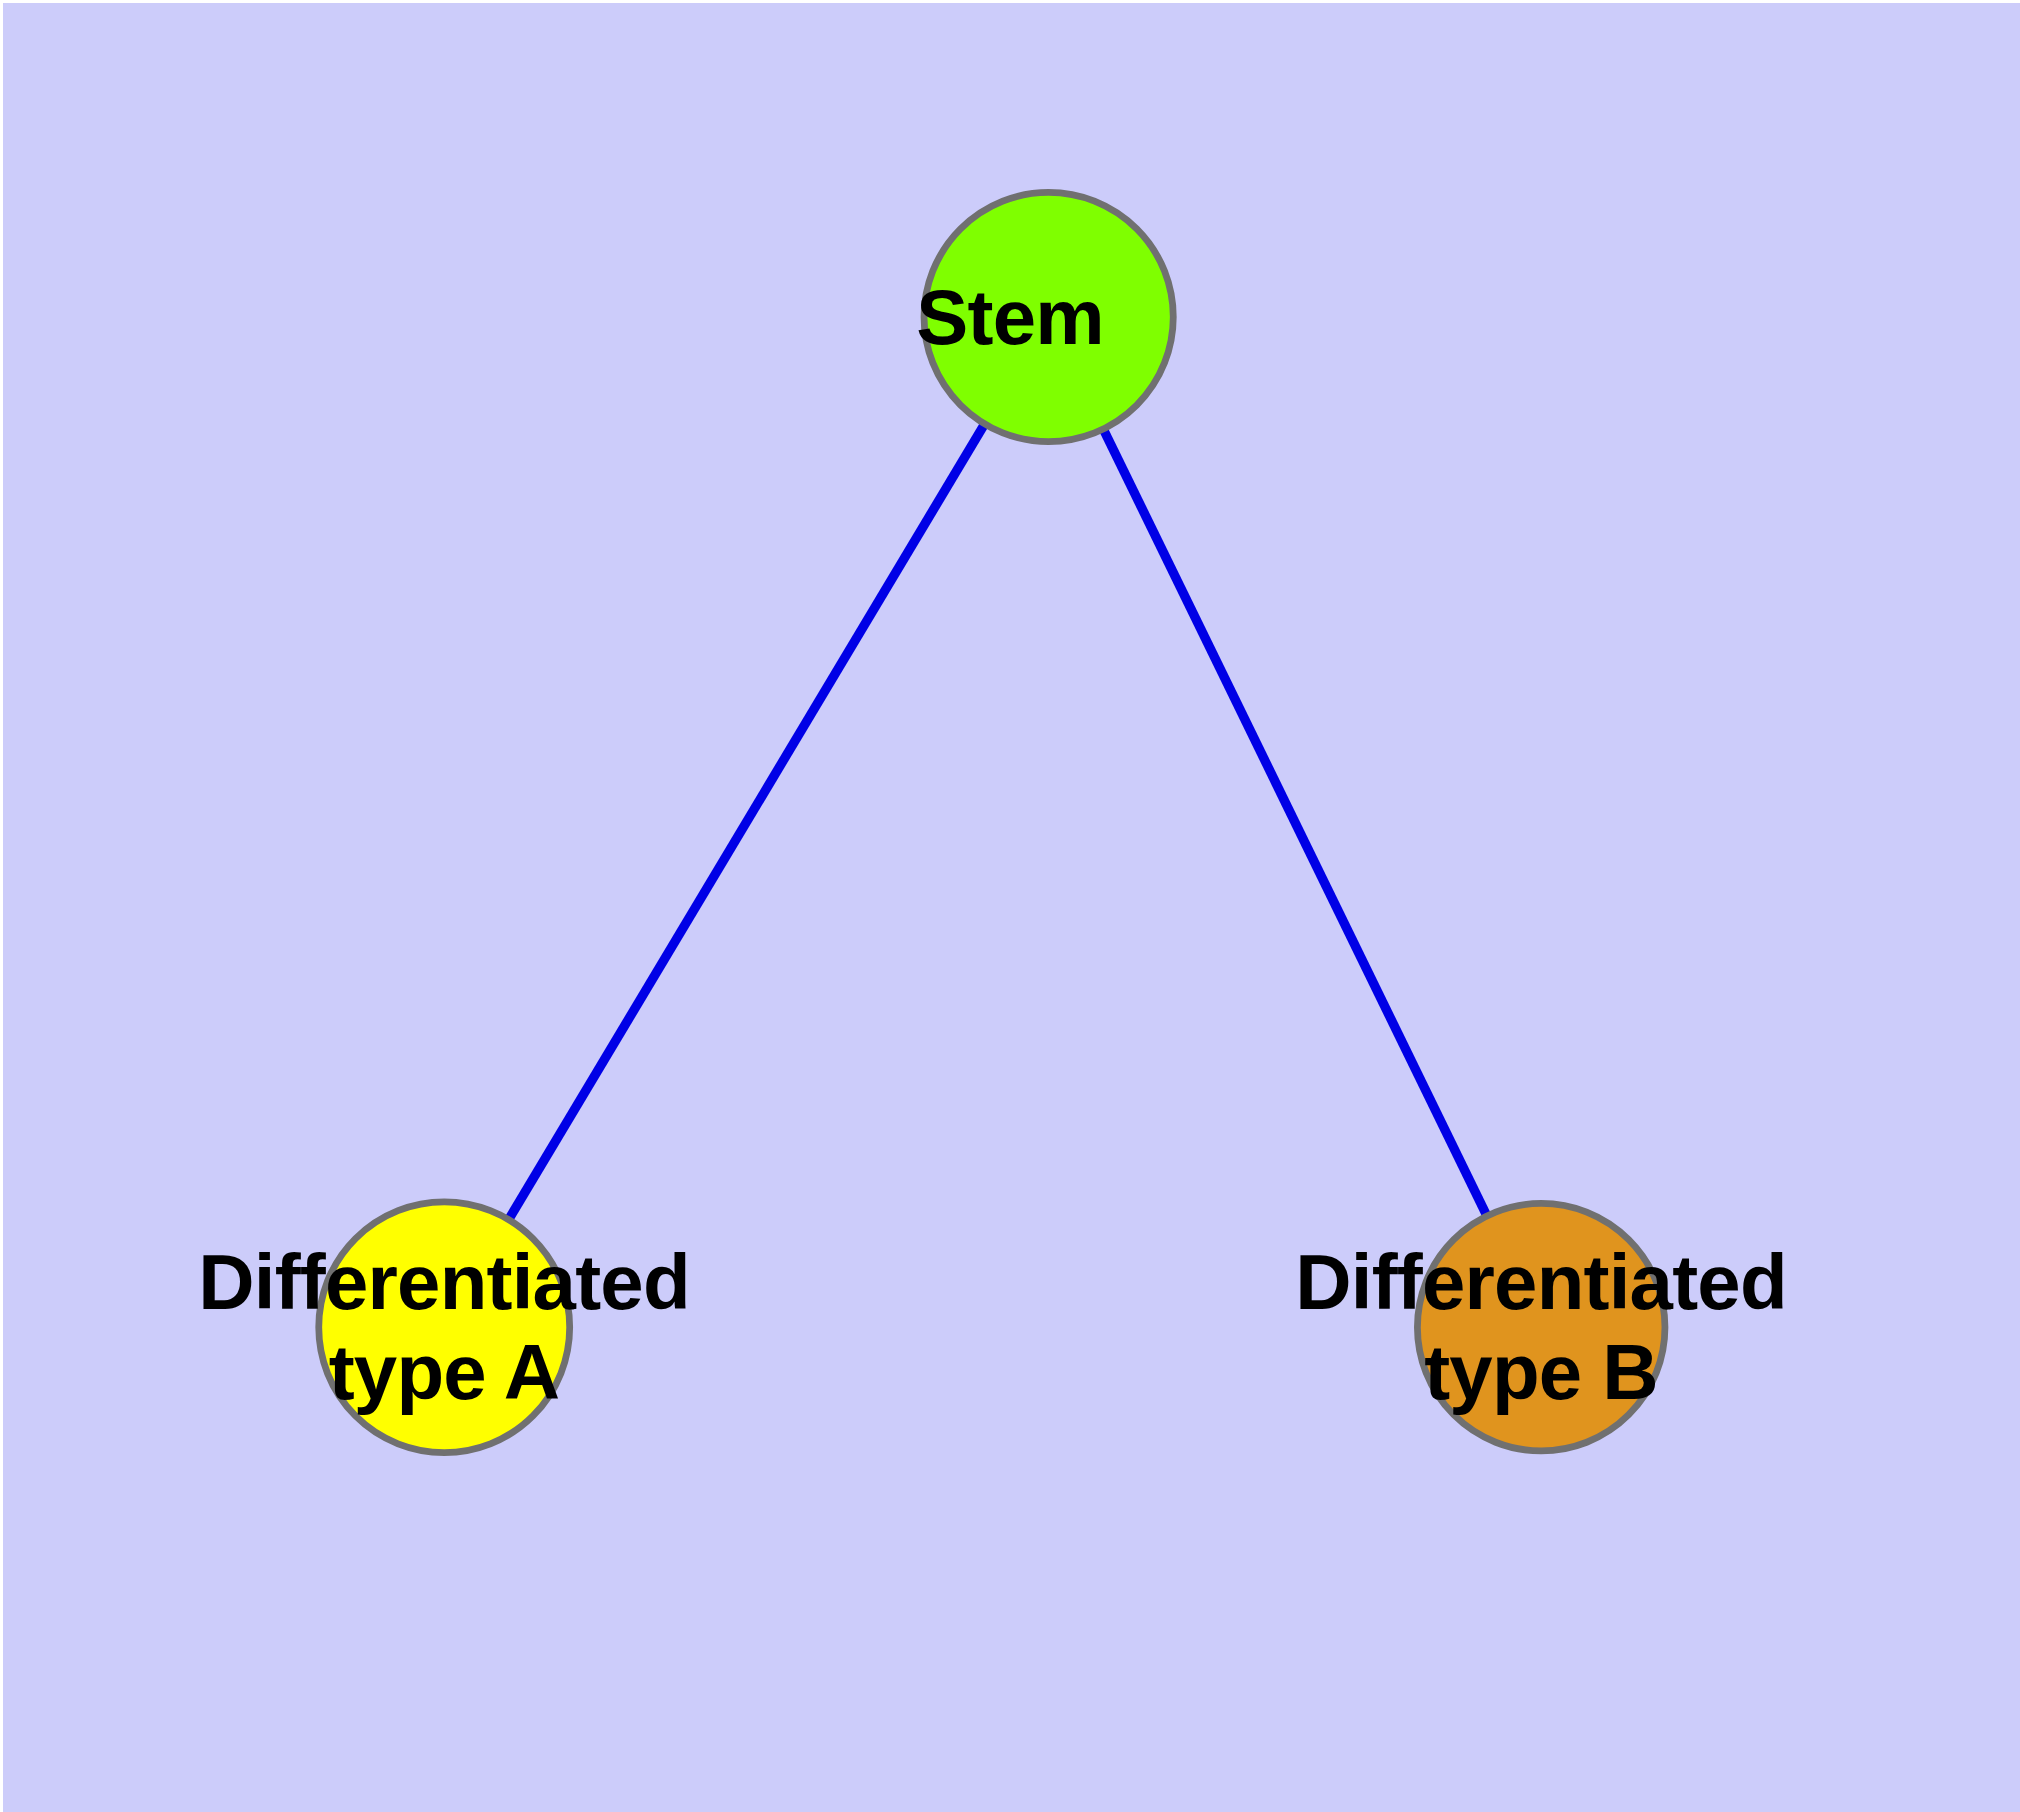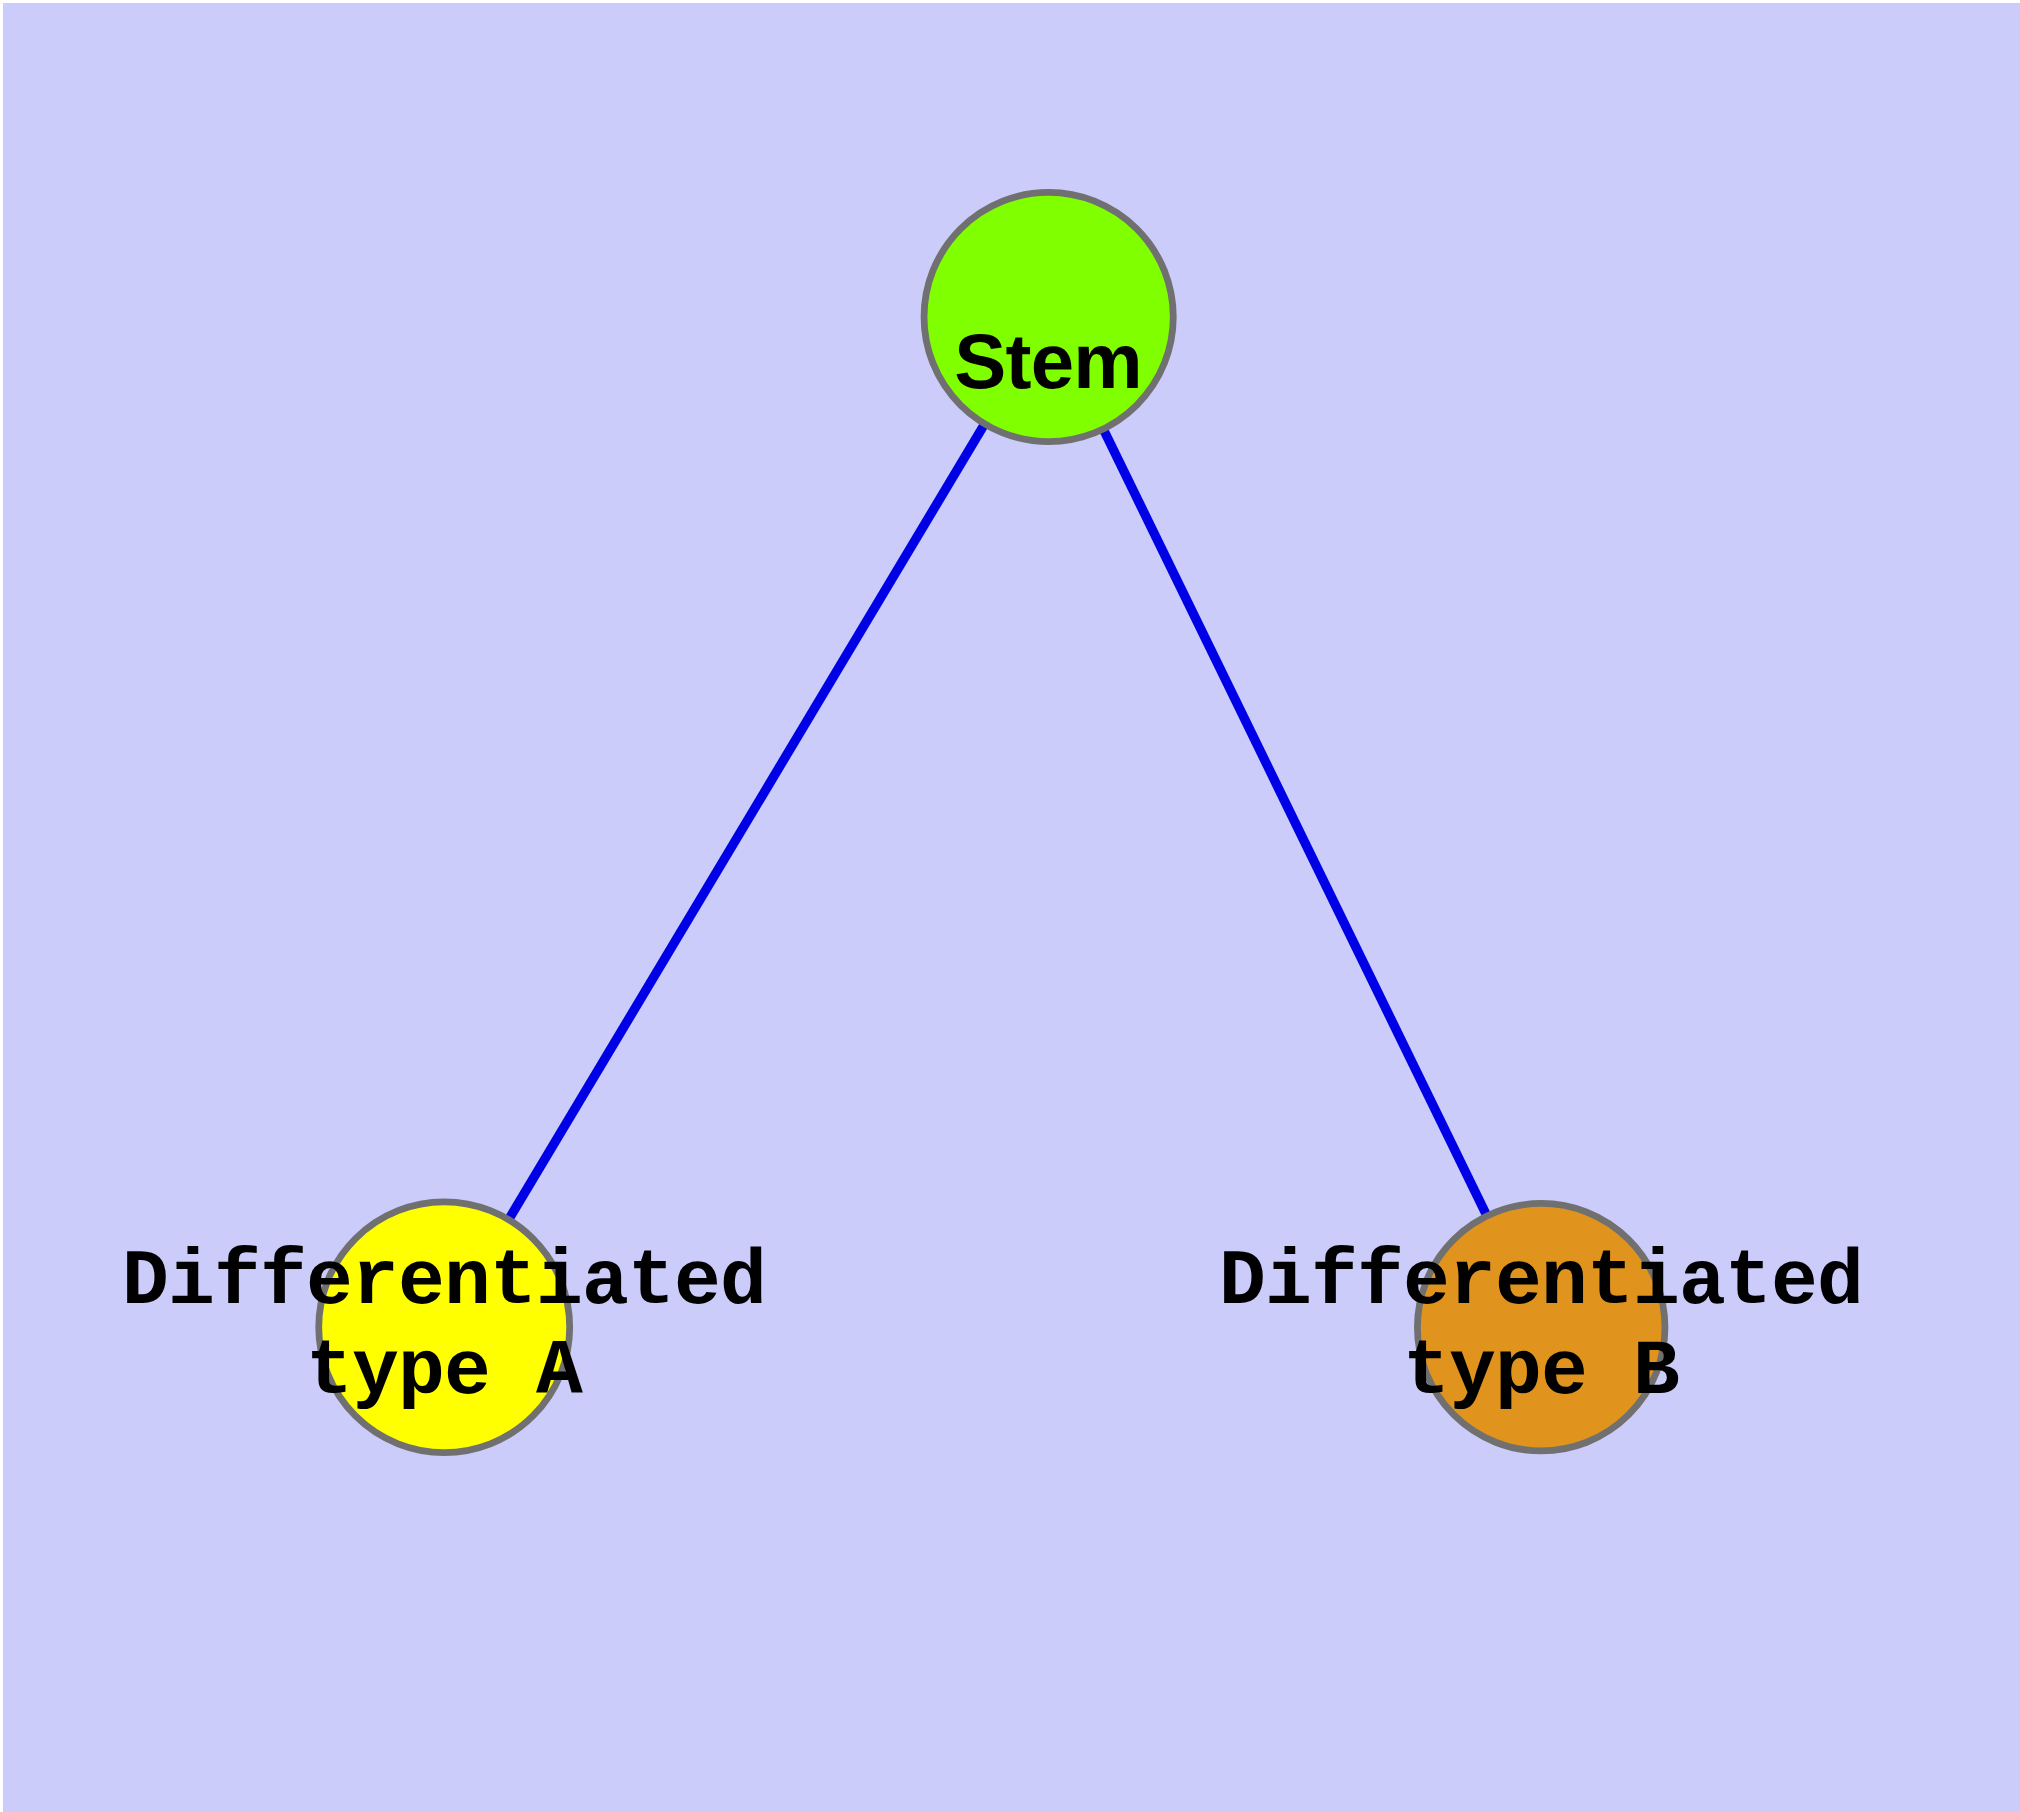--- a/index.html
+++ b/index.html
@@ -48,21 +48,20 @@
     font-weight: bold;
     font-size: 78px;
     line-height: 90px;
     letter-spacing: -0.8px;
     white-space: pre;
     pointer-events: none;
     font-family: "Liberation Sans", "DejaVu Sans", sans-serif;
   }
   .node-label.two-line {
     transform: translate(-50%, -50%);
-    font-family: Liberation Mono, monospace;
   }
   .node-label.one-line {
     transform: translate(-50%, -50%);
   }
 </style>
 </head>
 <body>
 
 <div id="canvas">
 
@@ -73,20 +72,20 @@
       <line class="graph-edge-line" x1="1161.5403956830144" y1="500.1540650011879" x2="599.9729349585979" y2="1438.9877440804366" stroke="#0000e6"></line>
       <line class="graph-edge-line" x1="1301.406773337654" y1="506.1391976221745" x2="1754.0313679775684" y2="1434.7597084840988" stroke="#0000e6"></line>
     </g>
     <g>
       <circle class="graph-node-circle" cx="1237" cy="374" r="147" fill="#7fff00" stroke="#707070"></circle>
       <circle class="graph-node-circle" cx="524" cy="1566" r="148" fill="#ffff00" stroke="#707070"></circle>
       <circle class="graph-node-circle" cx="1818" cy="1566" r="146" fill="#e0941e" stroke="#707070"></circle>
     </g>
   </svg>
 
-  <div class="node-label one-line" style="left: 1048px; top: 317px; margin-top: 44px;">Stem</div>
+  <div class="node-label one-line" style="left: 1010px; top: 317px;">Stem</div>
   <div class="node-label two-line" style="left: 444px; top: 1327px;">Differentiated
 type A</div>
   <div class="node-label two-line" style="left: 1541px; top: 1327px;">Differentiated
 type B</div>
 
 </div>
 
 
 </body></html>

